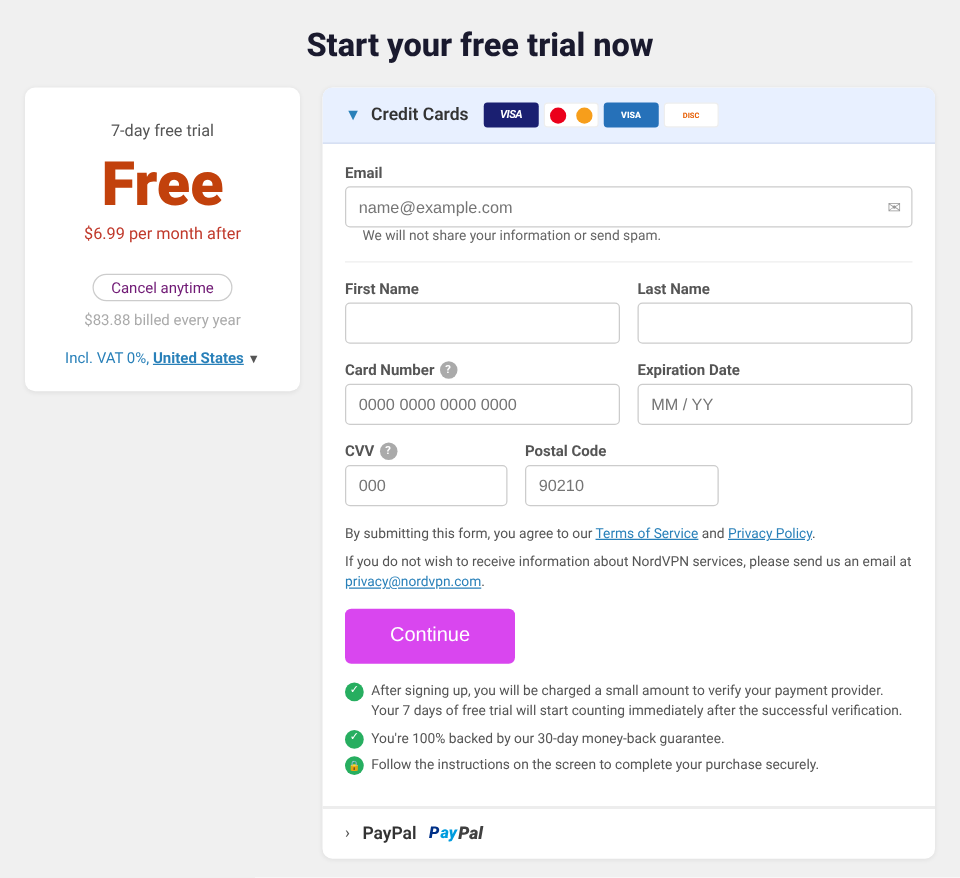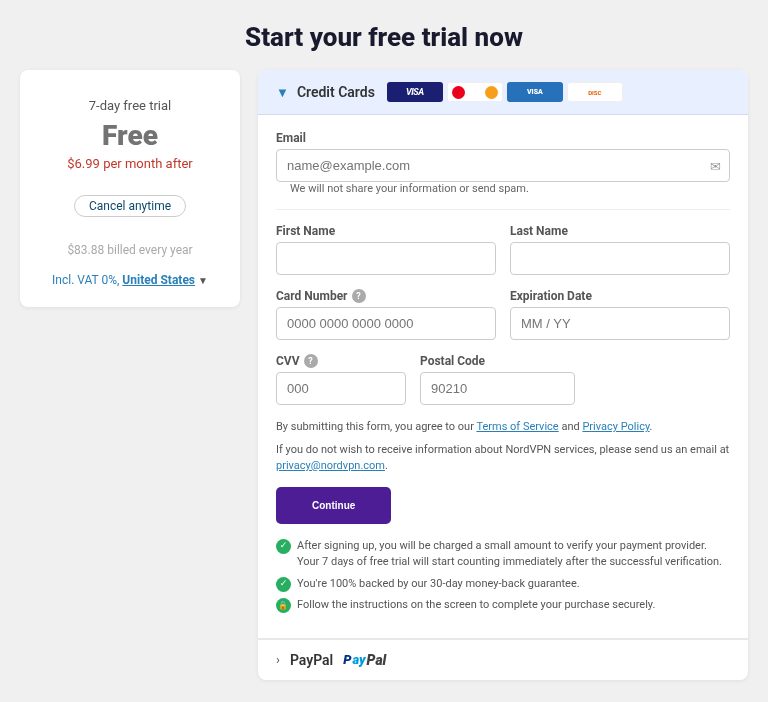--- a/index.html
+++ b/index.html
@@ -39,38 +39,38 @@
       text-align: center;
       box-shadow: 0 1px 4px rgba(0,0,0,0.07);
       margin-right: 18px;
     }
     .trial-label {
       font-size: 13px;
       color: #555;
       margin-bottom: 6px;
     }
     .price-free {
-      font-size: 28px;
+      font-size: 49px;
       font-weight: 900;
-      color: #737373;
+      color: #c2410c;
       margin-bottom: 4px;
     }
     .per-month {
       font-size: 13px;
       color: #c0392b;
       margin-bottom: 24px;
     }
     .cancel-badge {
       display: inline-block;
       border: 1px solid #ccc;
       border-radius: 20px;
       padding: 3px 14px;
       font-size: 12px;
-      color: #0c4a6e;
-      margin-bottom: 18px;
+      color: #701a75;
+      margin-bottom: 0;
     }
     .billed-yearly {
       font-size: 12px;
       color: #aaa;
       margin-top: 8px;
     }
     .vat-line {
       font-size: 12px;
       color: #2980b9;
       margin-top: 16px;
@@ -108,21 +108,21 @@
       font-weight: 600;
       color: #333;
       margin-right: 12px;
     }
     .card-icons {
       display: flex;
       gap: 4px;
       align-items: center;
     }
     .card-icon {
-      width: 56px;
+      width: 44px;
       height: 20px;
       border-radius: 3px;
       display: inline-flex;
       align-items: center;
       justify-content: center;
       font-size: 8px;
       font-weight: bold;
     }
     .card-visa {
       background: #1a1f71;
@@ -238,27 +238,27 @@
       font-size: 11px;
       color: #555;
       margin-bottom: 6px;
       line-height: 1.5;
     }
     .legal-text a {
       color: #2980b9;
       text-decoration: underline;
     }
     .continue-btn {
-      background: #4c1d95;
+      background: #d946ef;
       color: #fff;
       border: none;
       border-radius: 5px;
       padding: 13px 36px;
-      font-size: 10px;
-      font-weight: 700;
+      font-size: 16px;
+      font-weight: 400;
       cursor: pointer;
       margin: 12px 0 14px 0;
       display: block;
     }
     .assurance-list {
       list-style: none;
       margin-bottom: 14px;
     }
     .assurance-list li {
       font-size: 11px;

